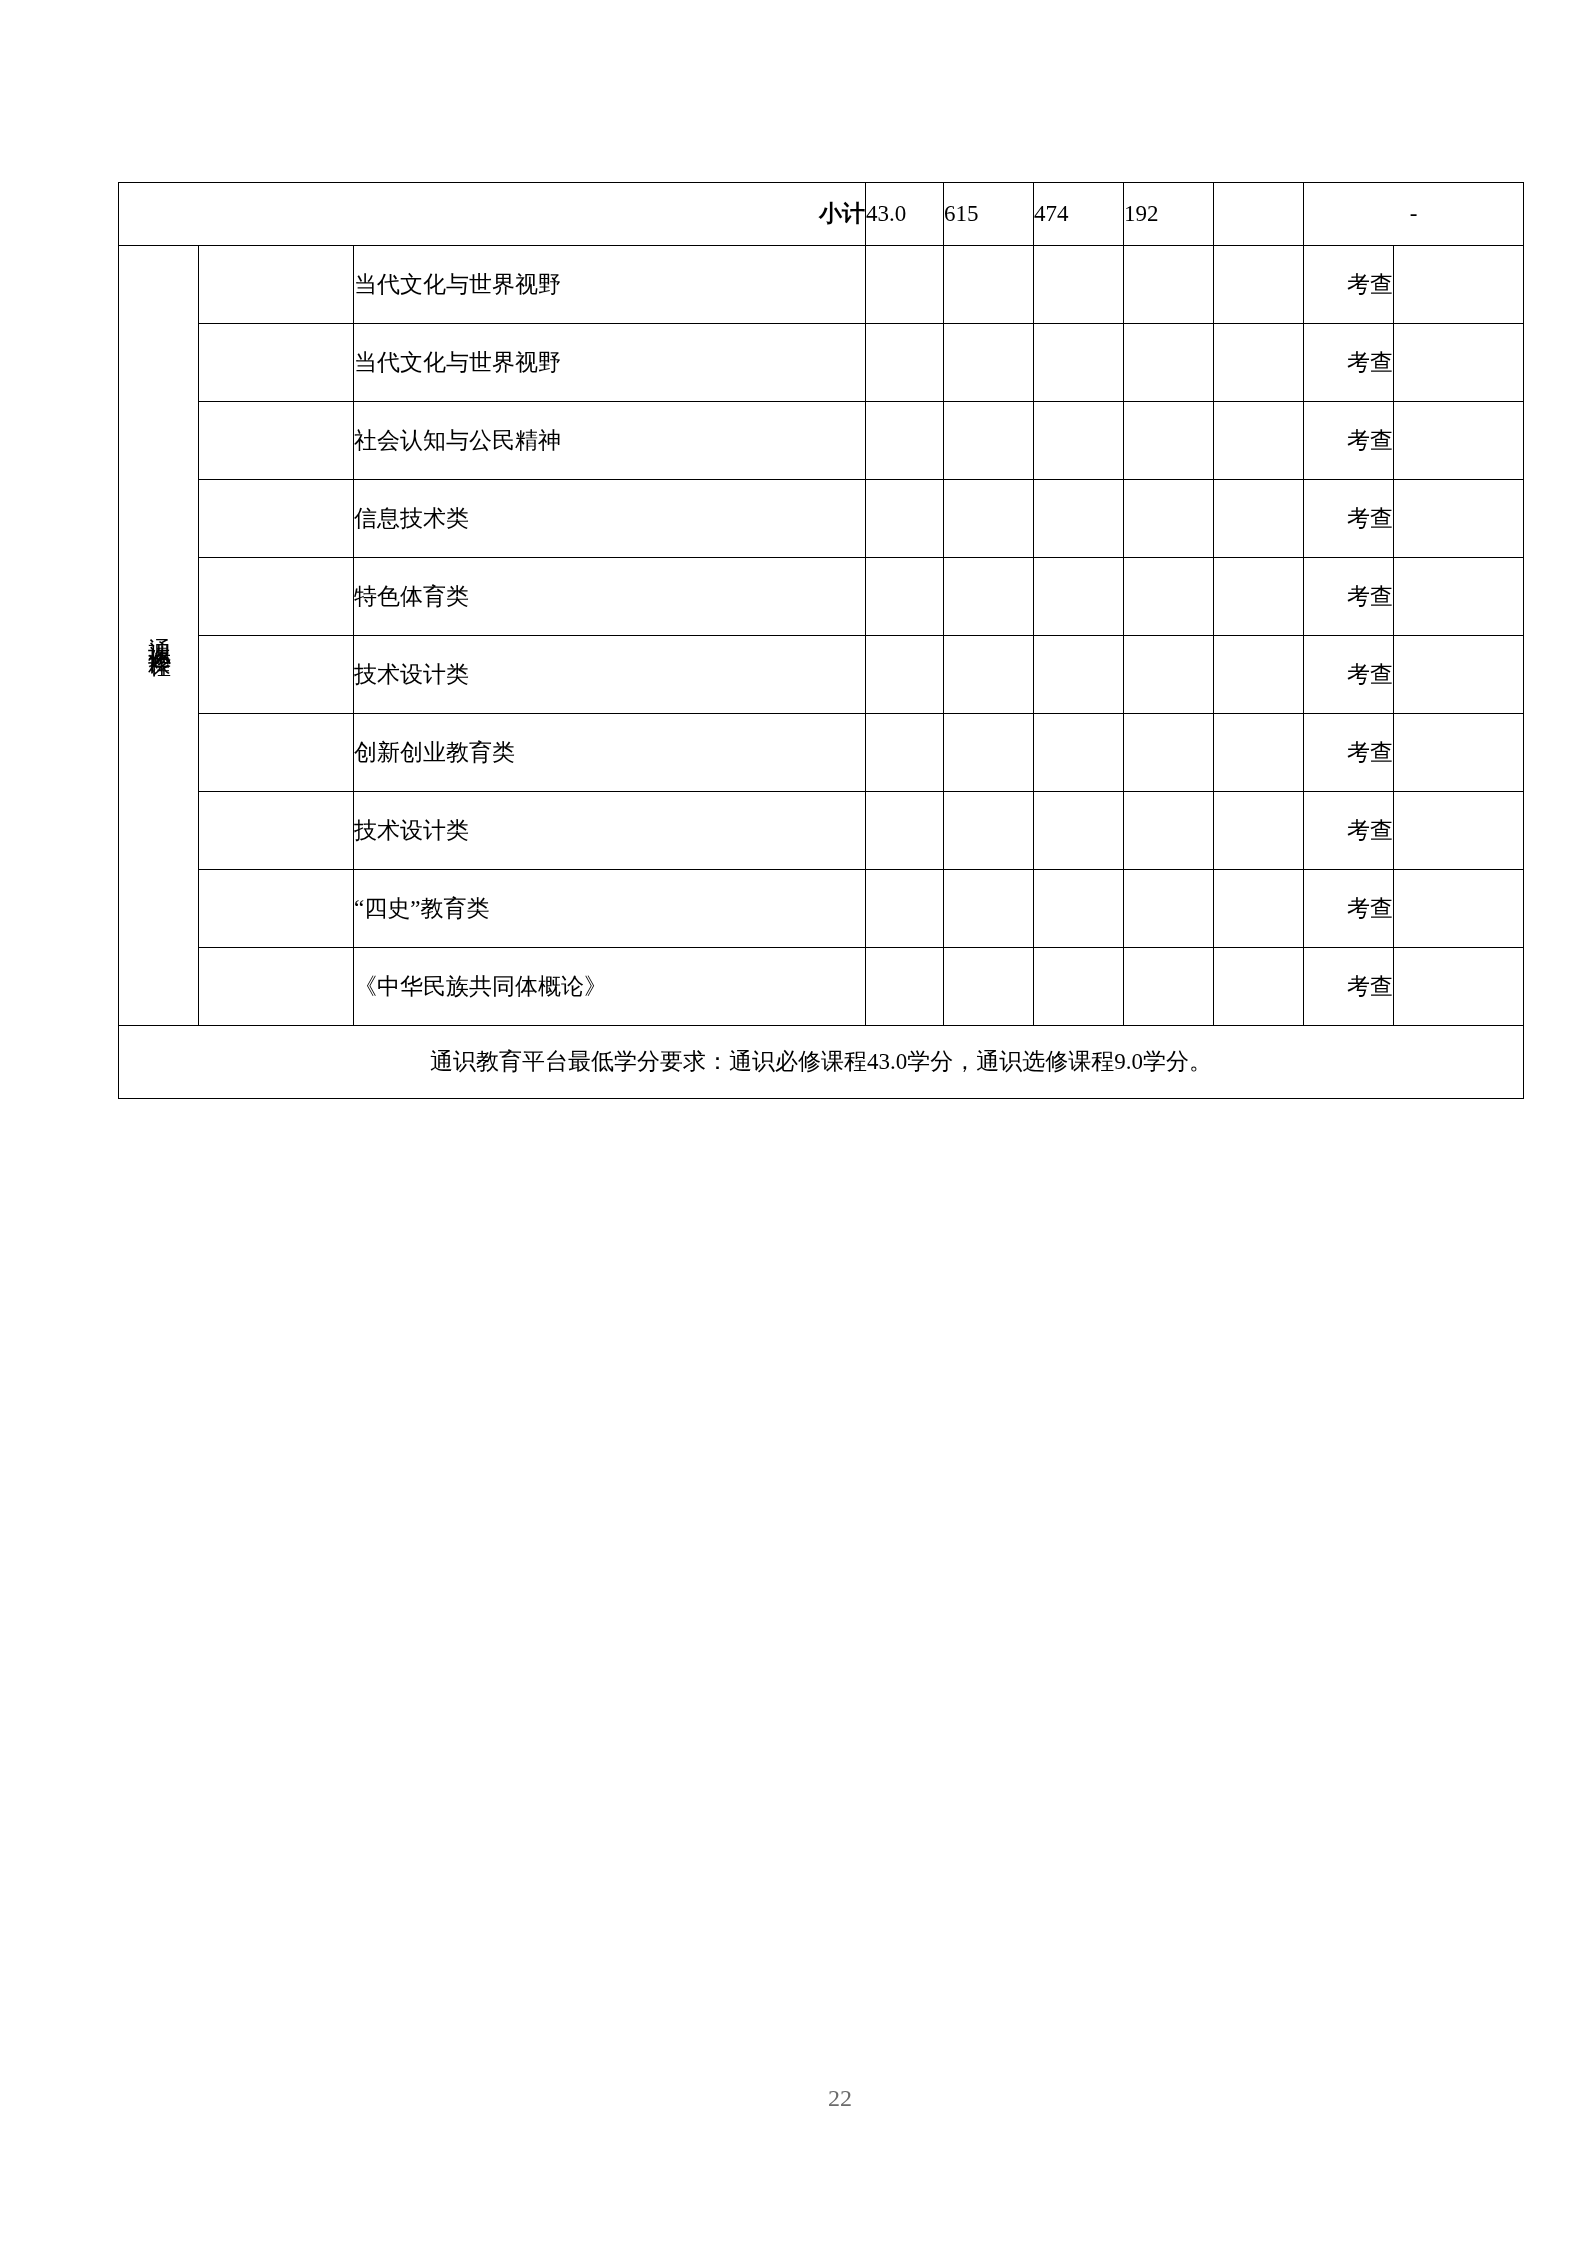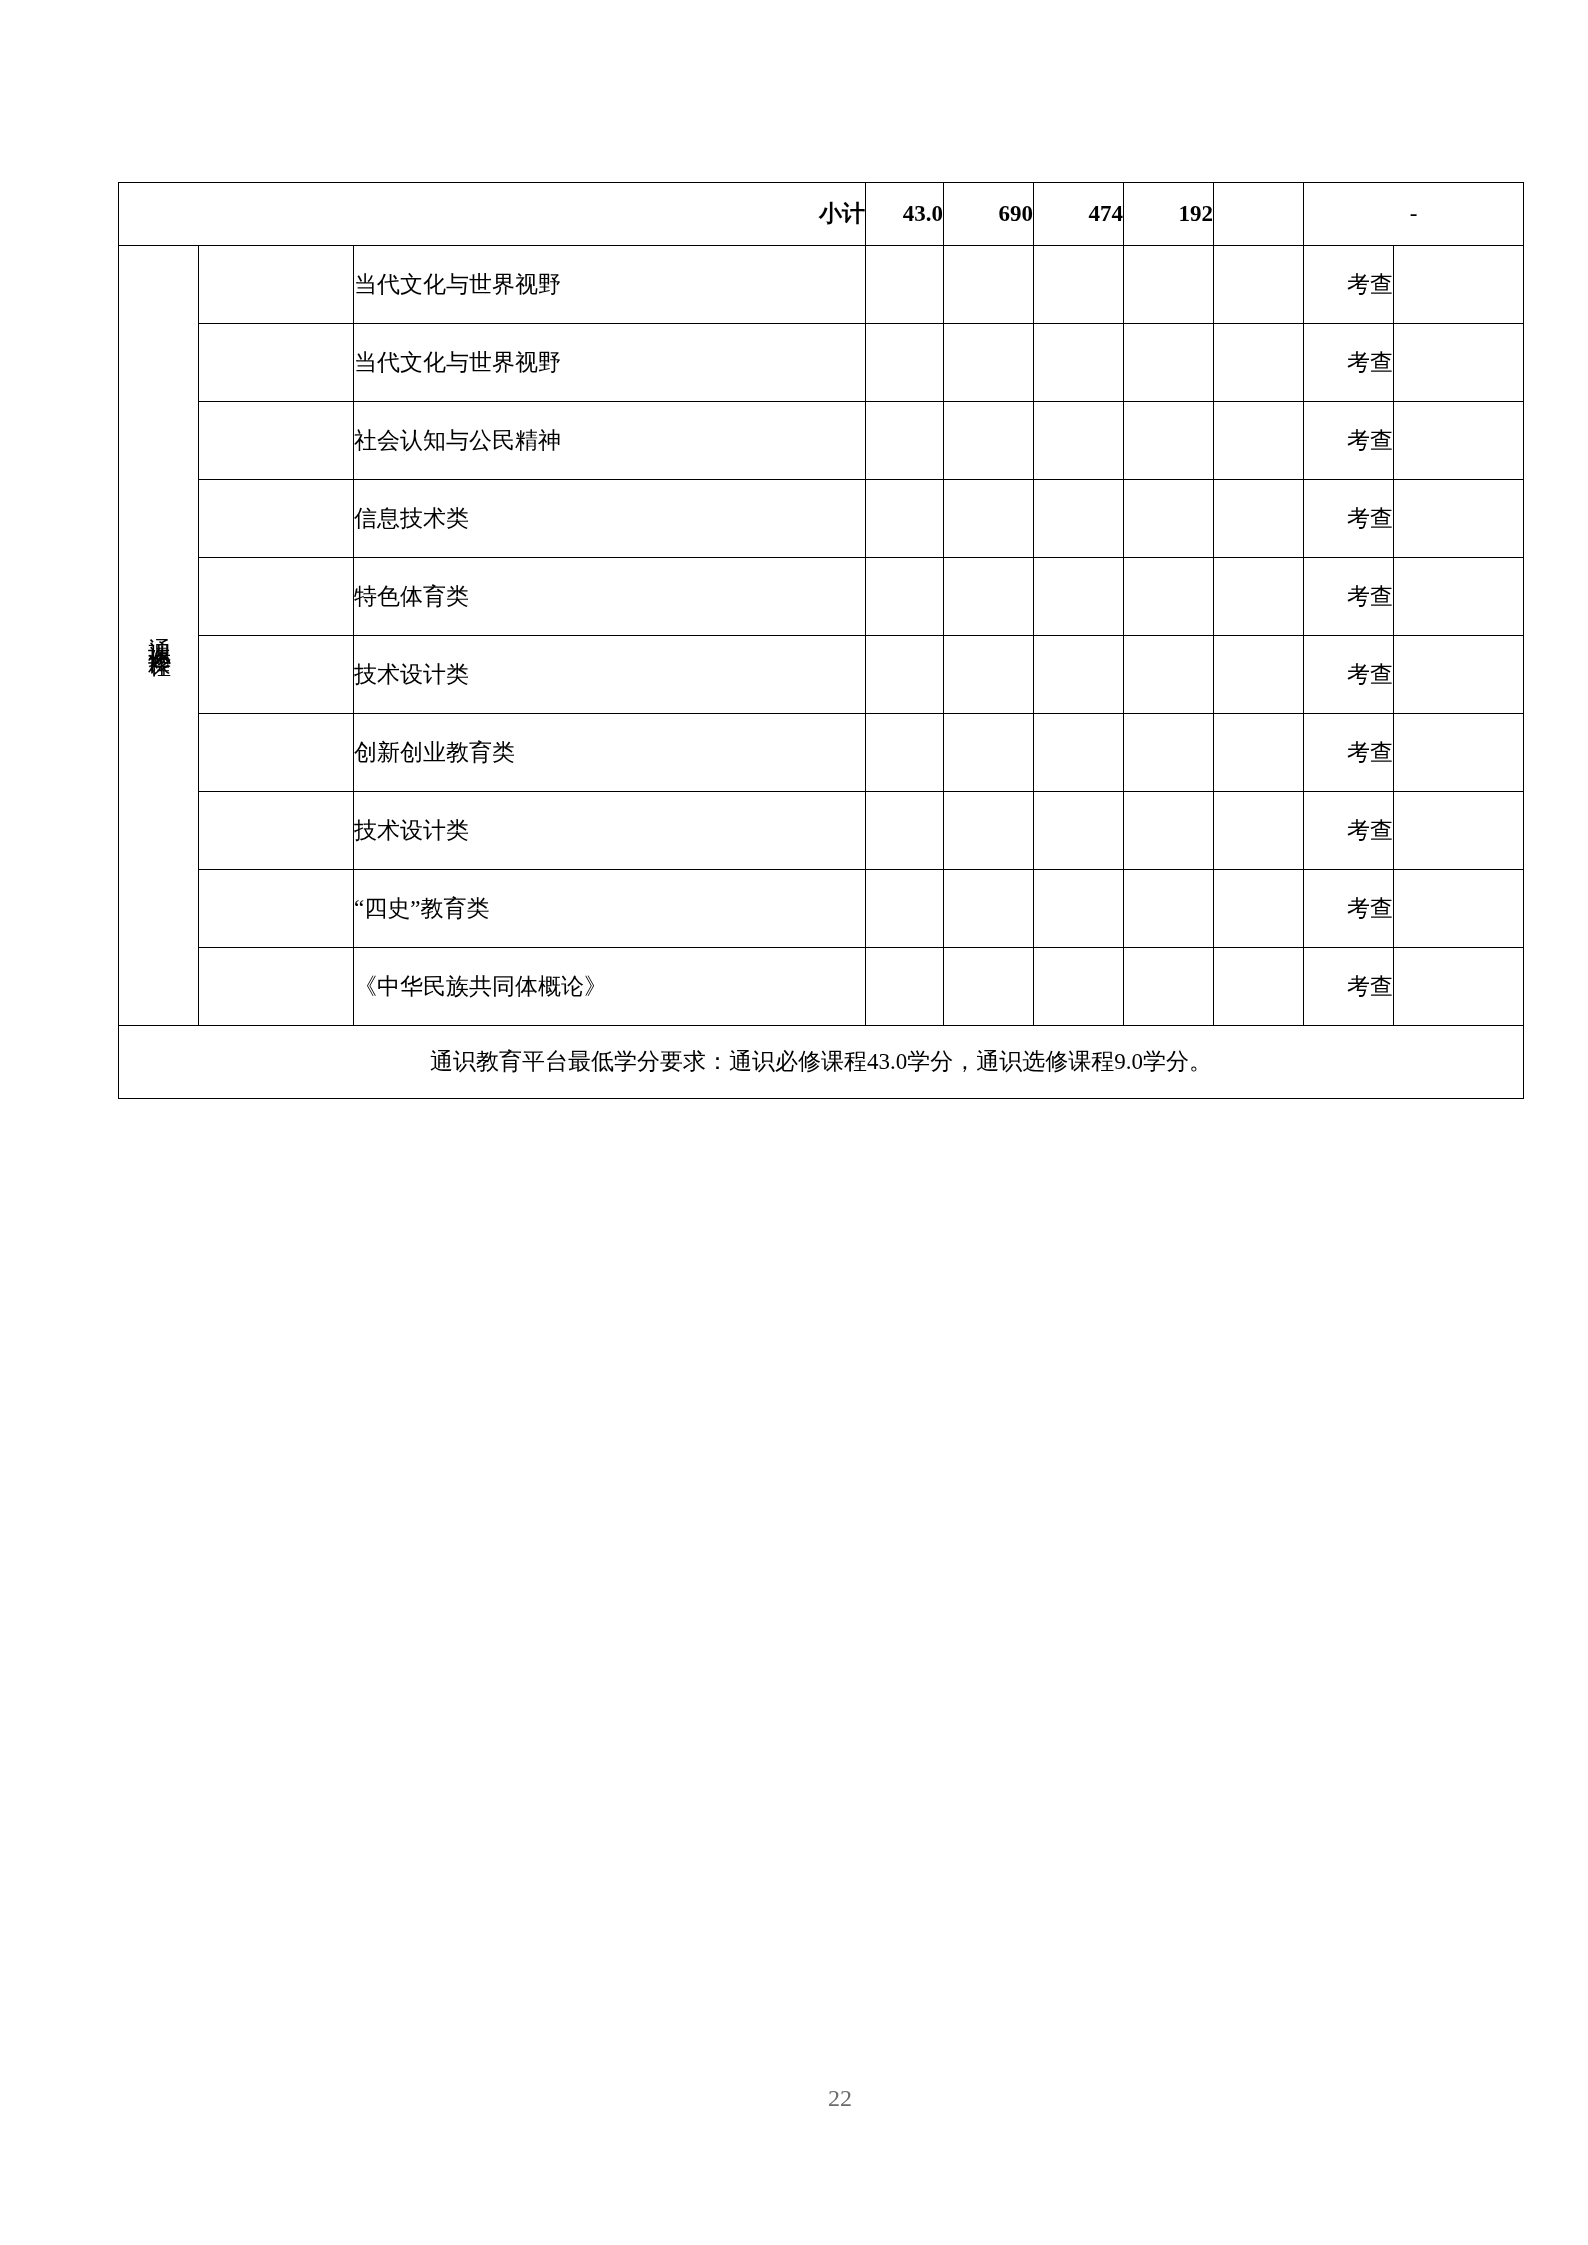--- a/index.html
+++ b/index.html
@@ -52,22 +52,22 @@
   col.c9 { width: 130px; }
 
   .subtotal-row td { height: 62px; }
   .subtotal-label {
     text-align: right;
     padding-right: 12px;
     font-weight: bold;
     font-size: 25px;
   }
   .num {
-    text-align: right;
-    font-weight: bold;
+    text-align: left;
+    font-weight: normal;
     font-size: 25px;
   }
   .dash {
     text-align: center;
     font-size: 25px;
   }
   .cat-cell {
     text-align: center;
     vertical-align: middle;
     font-size: 25px;
@@ -137,21 +137,21 @@
           <col class="c5">
           <col class="c6">
           <col class="c7">
           <col class="c8">
           <col class="c9">
       </colgroup>
       <tbody>
         <tr class="subtotal-row">
           <td class="subtotal-label" colspan="3">小计</td>
           <td class="num">43.0</td>
-          <td class="num">690</td>
+          <td class="num">615</td>
           <td class="num">474</td>
           <td class="num">192</td>
           <td class="num"></td>
           <td class="dash" colspan="2">-</td>
         </tr>
 
         <tr class="course-row">
           <td class="cat-cell" rowspan="10">
             <span class="cat-vertical">通识选修课程</span>
           </td>

